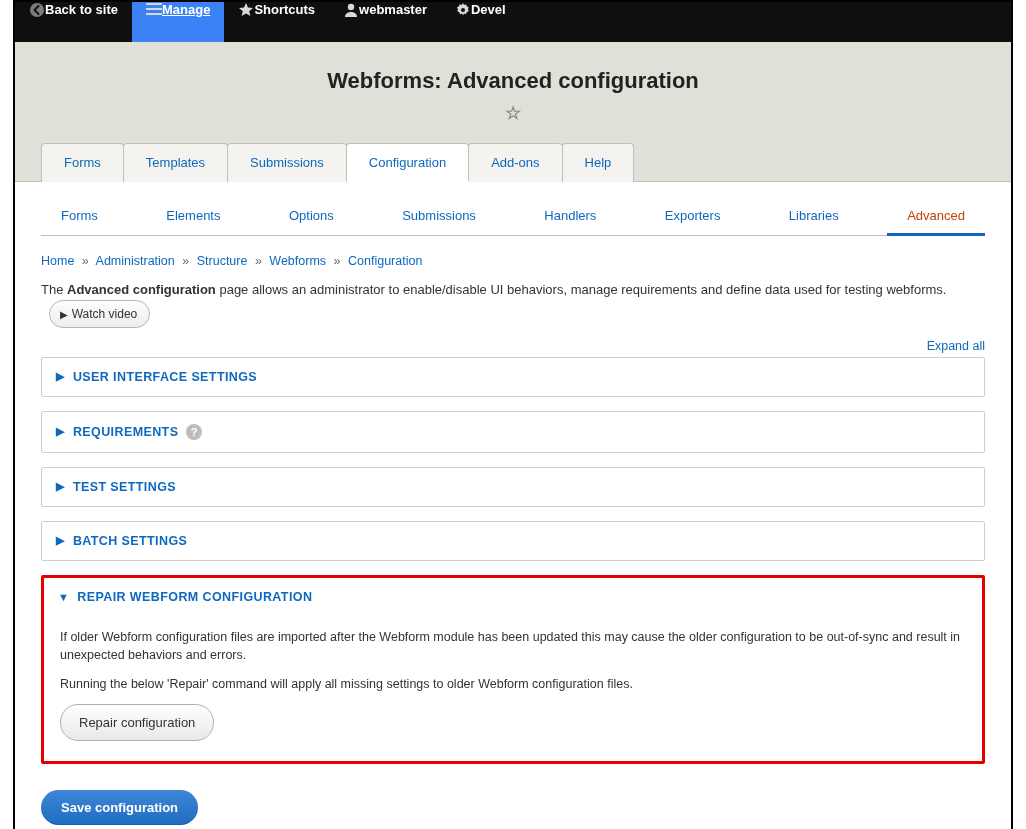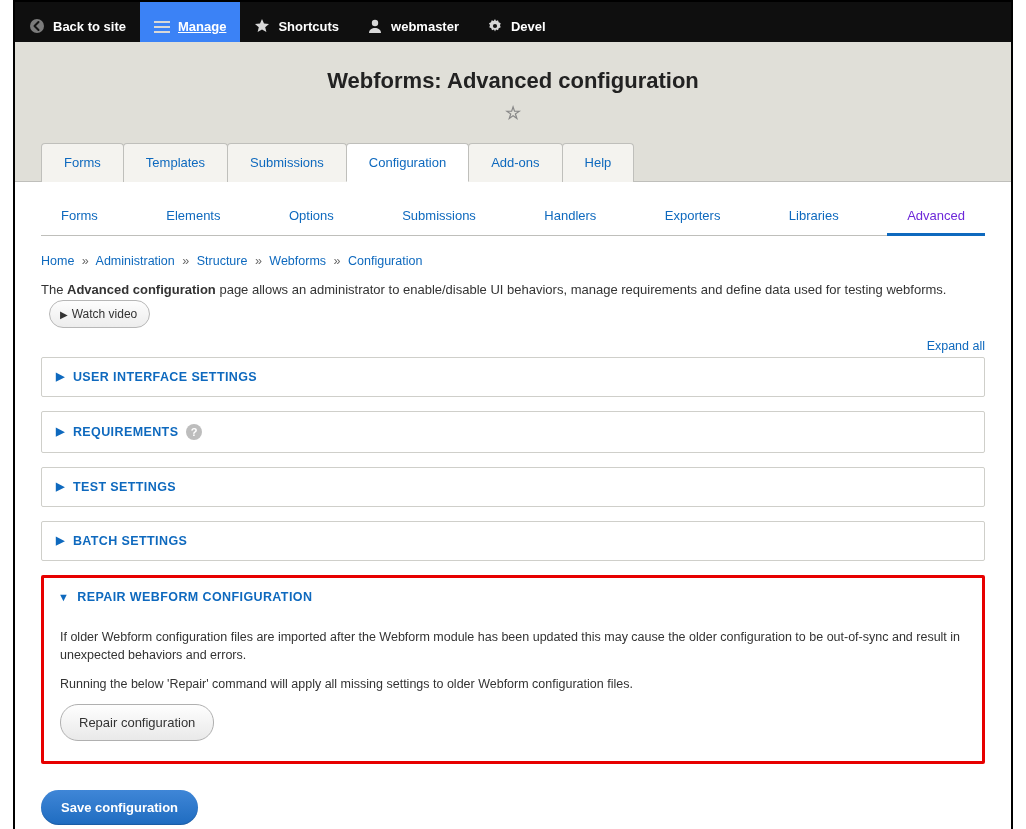--- a/index.html
+++ b/index.html
@@ -24,25 +24,24 @@
   .toolbar {
     background: #0f0f0f;
     height: 40px;
     display: flex;
     align-items: center;
     color: #fff;
     font-size: 13px;
   }
   .tb-item {
     display: flex;
-    align-items: flex-end;
-    padding: 8px 14px;
+    align-items: flex-start;
+    padding: 0 14px;
     height: 100%;
     cursor: pointer;
-    gap: 8px;
   }
   .tb-item.active { background: #3b82f6; }
   .tb-item.active .tb-label { text-decoration: underline; font-weight: bold; }
   .tb-label { color: #fff; font-weight: bold; }
   .tb-icon { display: inline-flex; }
 
   
   .grey-header {
     background: #e0dfd8;
     padding: 20px 26px 0 26px;
@@ -101,21 +100,21 @@
   }
   .subtab {
     padding: 8px 20px 10px 20px;
     color: #0e69be;
     cursor: pointer;
     font-size: 13px;
     border-bottom: 3px solid transparent;
     margin-bottom: -1px;
   }
   .subtab.active {
-    color: #6d28d9;
+    color: #c2410c;
     border-bottom: 3px solid #0e69be;
     font-weight: normal;
   }
 
   
   .breadcrumb {
     margin: 18px 0 12px 0;
     font-size: 12.5px;
   }
   .breadcrumb a { color: #0e69be; text-decoration: none; }

